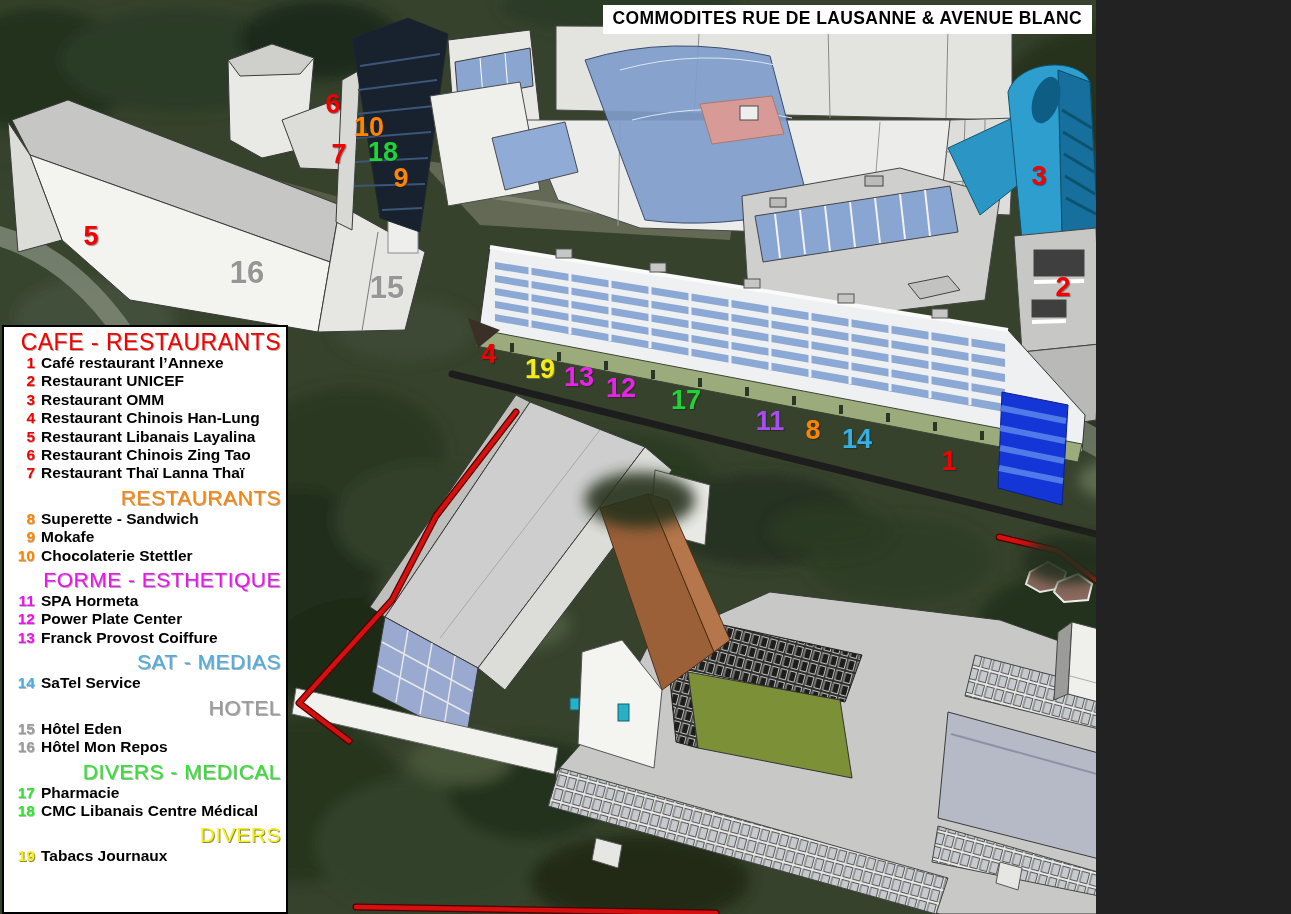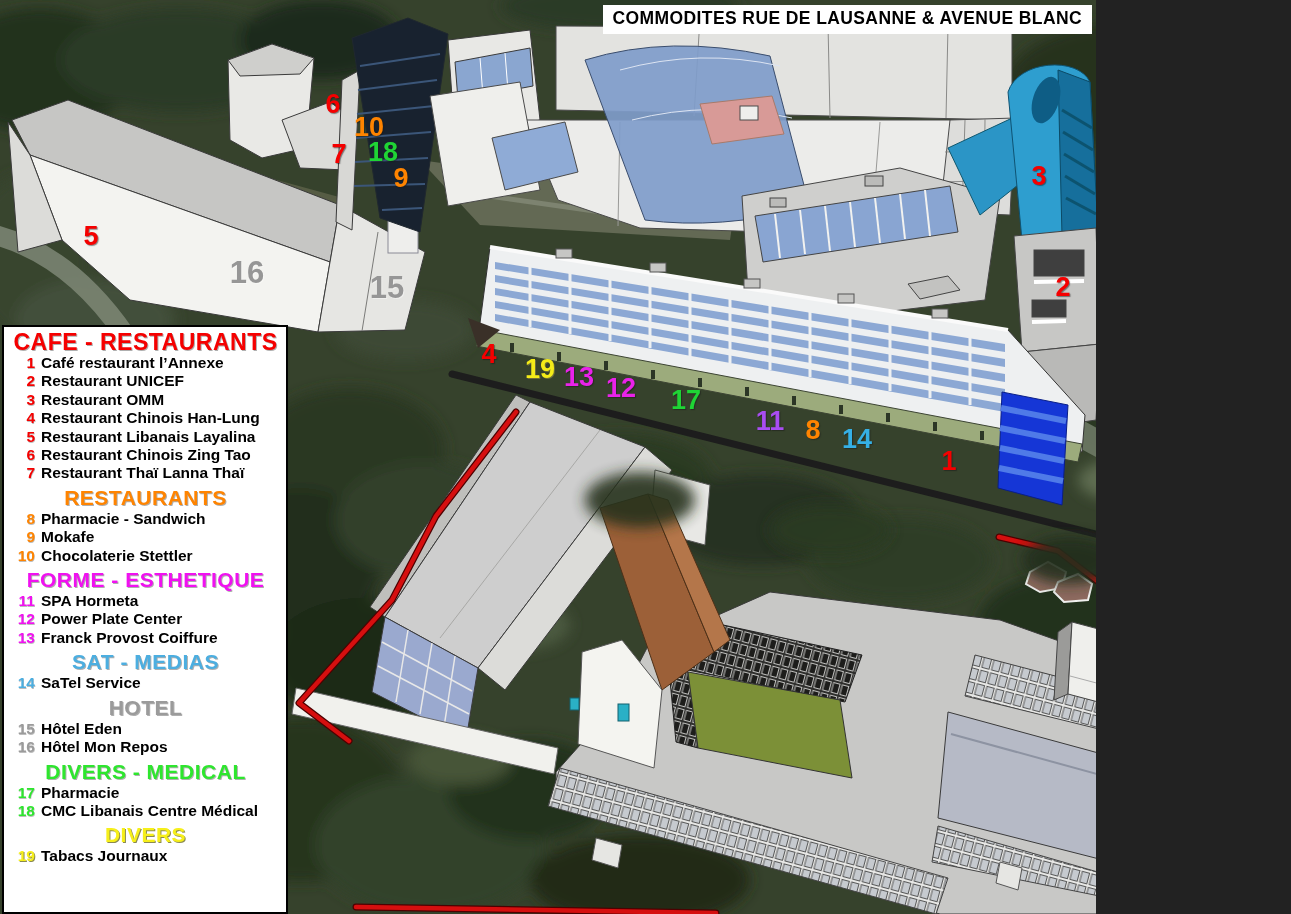--- a/index.html
+++ b/index.html
@@ -18,21 +18,21 @@
   .cat-alimentation{color:#ff8400}
   .cat-forme{color:#ea22ea}
   .cat-forme-violet{color:#a94df2}
   .cat-sat{color:#35b0e6}
   .cat-hotel{color:#969696}
   .cat-sante{color:#1fd435}
   .cat-divers{color:#f4eb18;text-shadow:1px 1px 0 #6d6d3a}
   
   .legend{position:absolute;left:2px;top:325px;width:271px;bottom:0;
     background:#ffffff;border:2px solid #000;padding:3px 5px 0 6px;}
-  .lg-head{text-align:center;font-weight:bold;font-size:21px;line-height:24px;
+  .lg-head{text-align:right;font-weight:normal;font-size:21px;line-height:24px;
     margin-top:3px;letter-spacing:.5px;text-shadow:1px 1px 0 rgba(110,110,110,.55);
     white-space:nowrap;}
   .lg-head.first{margin-top:0;font-size:23px;}
   .lg-row{display:flex;align-items:baseline;line-height:18.4px;white-space:nowrap;}
   .lg-num{width:25px;min-width:25px;text-align:right;margin-right:6px;
     font-weight:bold;font-size:15.5px;text-shadow:.5px .5px 0 rgba(90,90,90,.4);}
   .lg-text{font-weight:bold;font-size:15.5px;color:#000;}
   .c-cafe{color:#f50000}.c-alim{color:#ff8400}.c-forme{color:#f011f0}
   .c-sat{color:#4caee0}.c-hotel{color:#9b9b9b}.c-sante{color:#2ee62e}
   .c-divers{color:#f6ef1a;text-shadow:1px 1px 0 #8a8a52}
@@ -413,21 +413,21 @@
         <span class="lg-text">Restaurant Chinois Zing Tao</span>
       </div>
   <div class="lg-row">
         <span class="lg-num c-cafe">7</span>
         <span class="lg-text">Restaurant Thaï Lanna Thaï</span>
       </div>
 
   <div class="lg-head c-alim">RESTAURANTS</div>
   <div class="lg-row">
         <span class="lg-num c-alim">8</span>
-        <span class="lg-text">Pharmacie - Sandwich</span>
+        <span class="lg-text">Superette - Sandwich</span>
       </div>
   <div class="lg-row">
         <span class="lg-num c-alim">9</span>
         <span class="lg-text">Mokafe</span>
       </div>
   <div class="lg-row">
         <span class="lg-num c-alim">10</span>
         <span class="lg-text">Chocolaterie Stettler</span>
       </div>
 

